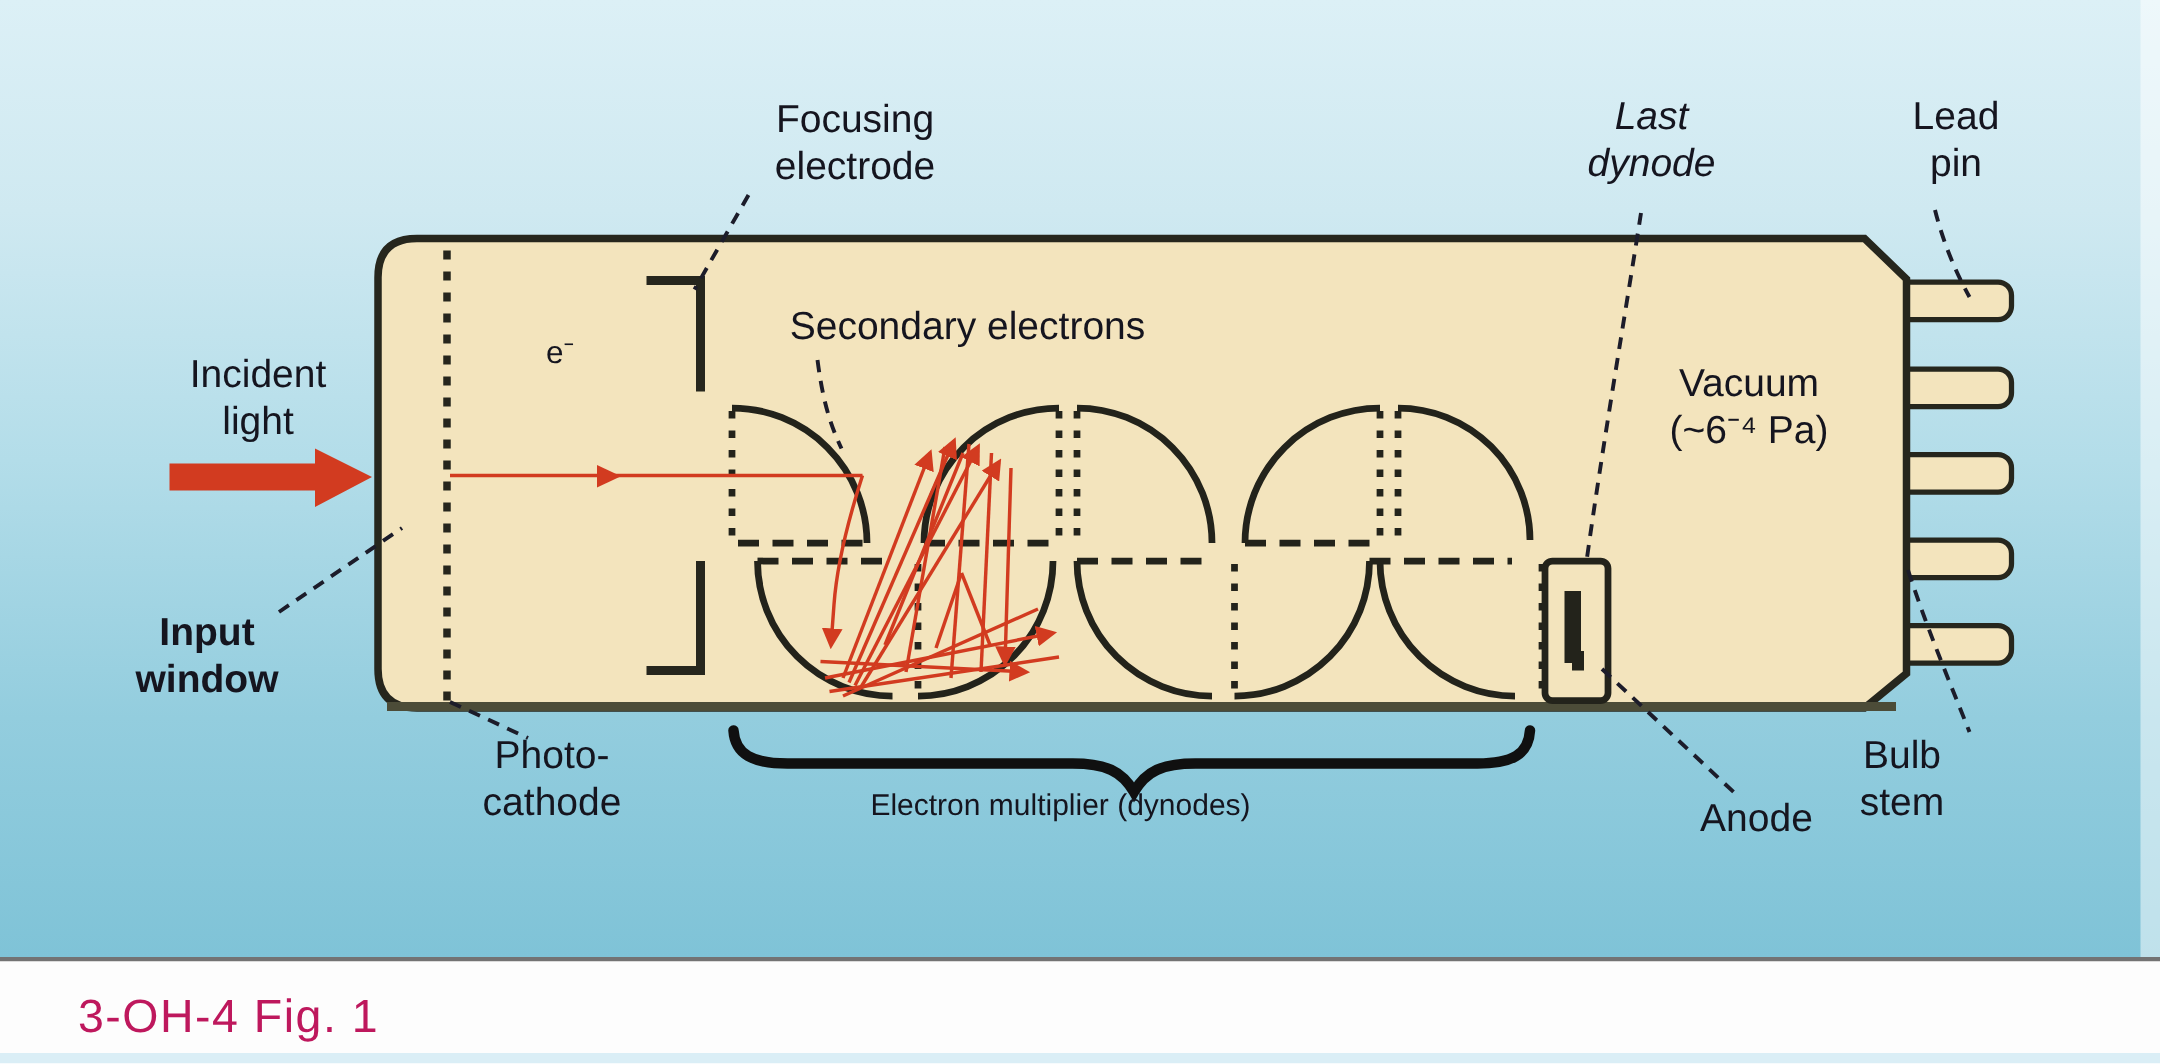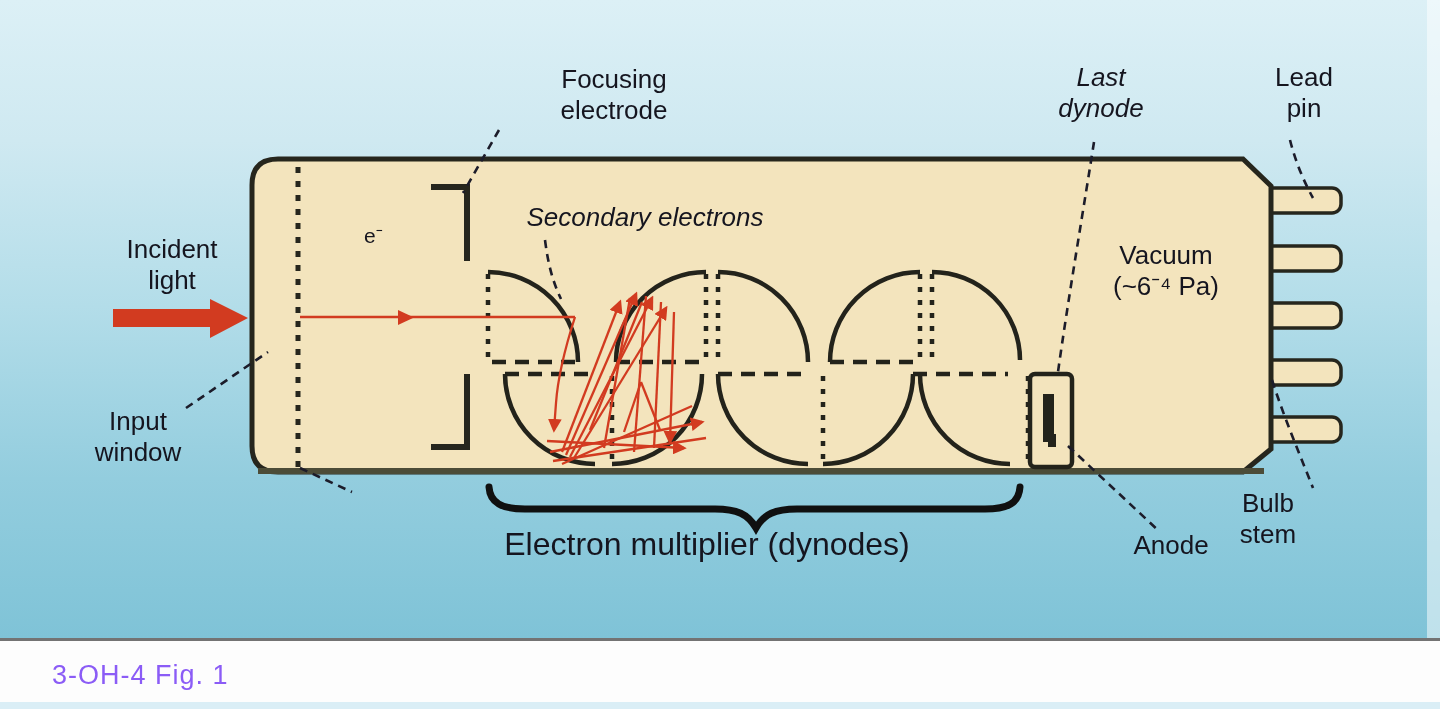--- a/index.html
+++ b/index.html
@@ -18,24 +18,24 @@
   .separator { position:absolute; left:0; top:638px; width:1440px; height:3px; background:#737373; }
   .white-band { position:absolute; left:0; top:641px; width:1440px; height:61px; background:#fdfdfd; }
   .bottom-strip { position:absolute; left:0; top:702px; width:1440px; height:7px; background:#daeef6; }
   svg.diagram { position:absolute; left:0; top:0; }
   .lbl {
     position:absolute; color:#15151f; font-size:26px; line-height:1.18;
     white-space:pre-line; text-align:center; transform:translateX(-50%);
   }
   .lbl.left { transform:none; text-align:left; }
   .lbl.small { font-size:21px; }
-  .lbl.wide { font-size:32px; }
+  .lbl.wide { font-size:20px; }
   .caption {
-    position:absolute; left:52px; top:660px; color:#8b5cf6;
-    font-size:27px; letter-spacing:1px;
+    position:absolute; left:52px; top:660px; color:#be185d;
+    font-size:31px; letter-spacing:1px;
   }
 </style>
 </head>
 <body>
 
 <div class="stage">
   <div class="sky"></div>
   <div class="right-strip"></div>
   <div class="separator"></div>
   <div class="white-band"></div>
@@ -141,32 +141,34 @@
       <path d="M 545,240 C 548,263 552,280 561,299"></path>
       <path d="M 186,408 L 268,352"></path>
       <path d="M 300,468 L 352,492"></path>
       <path d="M 1094,142 C 1085,200 1068,300 1058,372"></path>
       <path d="M 1068,446 L 1160,532"></path>
       <path d="M 1290,140 C 1295,160 1303,180 1313,198"></path>
       <path d="M 1272,380 C 1285,420 1300,455 1313,488"></path>
     </g>
   </svg>
 
-  <div class="lbl" style="left:570px; top:64px;margin-left:44px;">Focusing
+  <div class="lbl" style="left:570px; top:64px;">Focusing
 electrode</div>
-  <div class="lbl" style="left:645px; top:202px;font-style:italic;">Secondary electrons</div>
+  <div class="lbl" style="left:645px; top:202px;">Secondary electrons</div>
   <div class="lbl" style="left:1101px; top:62px;font-style:italic;">Last
 dynode</div>
   <div class="lbl" style="left:1304px; top:62px;">Lead
 pin</div>
   <div class="lbl" style="left:172px; top:234px;">Incident
 light</div>
   <div class="lbl left small" style="left:364px; top:224px;">e⁻</div>
   <div class="lbl" style="left:1166px; top:240px;">Vacuum
 (~6⁻⁴ Pa)</div>
-  <div class="lbl" style="left:138px; top:406px;">Input
+  <div class="lbl" style="left:138px; top:406px;font-weight:bold;">Input
 window</div>
+  <div class="lbl" style="left:368px; top:488px;">Photo-
+cathode</div>
   <div class="lbl wide" style="left:707px; top:526px;">Electron multiplier (dynodes)</div>
   <div class="lbl" style="left:1171px; top:530px;text-align:center;">Anode</div>
   <div class="lbl" style="left:1268px; top:488px;">Bulb
 stem</div>
   <div class="caption">3-OH-4  Fig. 1</div>
 </div>
 
 </body></html>

